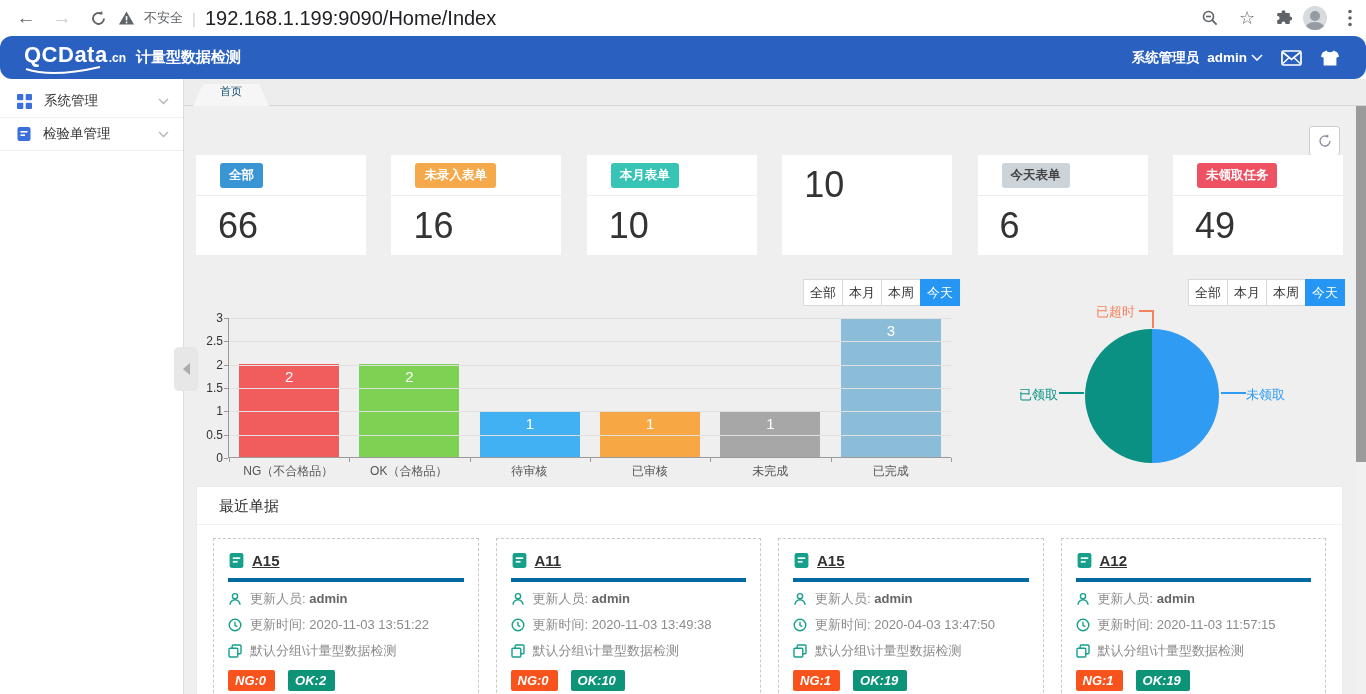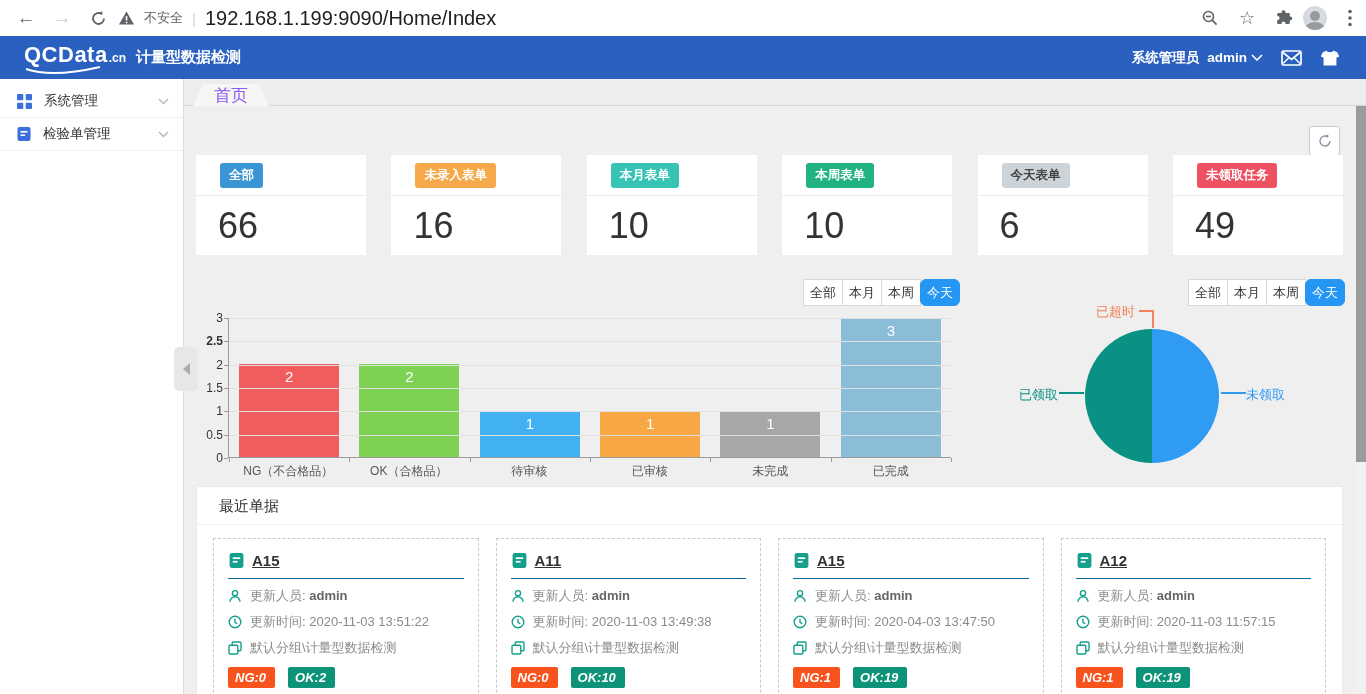--- a/index.html
+++ b/index.html
@@ -14,21 +14,21 @@
   #addr-group { position:absolute; left:118px; top:0; height:36px; display:flex; align-items:center; gap:9px; }
   #addr-security { font-size:13px; color:#5f6368; }
   #addr-divider { color:#d0d3d8; font-size:15px; }
   #addr-url { font-size:20px; color:#202124; }
   .avatar { position:absolute; left:1303px; top:6px; width:24px; height:24px; border-radius:50%;
     background:#d7dade; overflow:hidden; }
   .avatar .head { position:absolute; left:7px; top:5px; width:10px; height:10px; border-radius:50%; background:#969ba1; }
   .avatar .body { position:absolute; left:2px; top:16px; width:20px; height:14px; border-radius:50%; background:#969ba1; }
 
   
-  #app-header { position:absolute; left:0; top:36px; width:1366px; height:43px; background:#2a61c1; }
+  #app-header { position:absolute; left:0; top:36px; width:1366px; height:43px; background:#2a61c1;border-radius:12px; }
   #logo-wrap { position:absolute; left:24px; top:6px; display:flex; align-items:baseline; color:#fff; }
   #logo-main { font-size:22px; font-weight:bold; letter-spacing:.5px; }
   #logo-tld { font-size:12px; font-weight:bold; margin-left:1px; }
   #logo-swoosh { position:absolute; left:0; top:24px; }
   #logo-tagline { font-size:15px; font-weight:bold; margin-left:10px; }
   #header-right { position:absolute; right:26px; top:0; height:43px; display:flex; align-items:center; gap:18px; color:#fff; }
   #header-user { display:flex; align-items:center; gap:8px; font-size:13.5px; font-weight:bold; cursor:pointer;text-align:center; }
 
   
   #sidebar { position:absolute; left:0; top:79px; width:184px; height:615px; background:#fff;
@@ -41,21 +41,21 @@
     border-radius:5px; display:flex; align-items:center; justify-content:center; cursor:pointer; z-index:5; }
   #collapse-handle .tri { width:0; height:0; border-top:6px solid transparent; border-bottom:6px solid transparent;
     border-right:7px solid #ababab; }
 
   
   #tabstrip { position:absolute; left:184px; top:79px; width:1182px; height:27px; background:#ededed;
     border-bottom:1px solid #d6d6d6; }
   #tab-home { position:absolute; left:9px; top:5px; width:76px; height:22px; background:#f6f6f6;
     clip-path:polygon(10px 0, calc(100% - 10px) 0, 100% 100%, 0 100%);
     filter:drop-shadow(0 0 1px #b9b9b9);
-    display:flex; align-items:center; justify-content:center; font-size:17px; color:#8b5cf6; cursor:pointer; }
+    display:flex; align-items:flex-start; justify-content:center; font-size:11px; color:#0c4a6e; cursor:pointer; }
   #main-bg { position:absolute; left:184px; top:106px; width:1172px; height:588px; background:#efefef; }
   #scroll-track { position:absolute; left:1356px; top:106px; width:10px; height:588px; background:#f1f1f1; }
   #scroll-thumb { position:absolute; left:0; top:0; width:10px; height:356px; background:#9b9b9b; }
 
   #refresh-btn { position:absolute; left:1309px; top:126px; width:31px; height:30px; background:#fff;
     border:1px solid #ccc; border-radius:3px; display:flex; align-items:center; justify-content:center; cursor:pointer; }
 
   
   #stats-row { position:absolute; left:196px; top:155px; width:1147px; height:100px;
     display:flex; justify-content:space-between; }
@@ -64,21 +64,21 @@
   .stat-badge { font-size:12.5px; font-weight:bold; color:#fff; padding:4px 9px; border-radius:3px; }
   .stat-value { font-size:36px; color:#333; padding:9px 0 0 22px; }
 
   
   .filter-group { position:absolute; display:flex; }
   #bar-filter { left:803px; top:279px; }
   #pie-filter { left:1188px; top:279px; }
   .filter-btn { width:40px; height:27px; line-height:25px; text-align:center; font-size:13px; color:#333;
     background:#fff; border:1px solid #d9d9d9; margin-left:-1px; cursor:pointer; }
   .filter-btn:first-child { margin-left:0; }
-  .filter-btn.active { color:#fff; z-index:1; position:relative;border-radius:6px; }
+  .filter-btn.active { color:#fff; z-index:1; position:relative; }
 
   
   #bar-chart { position:absolute; left:196px; top:310px; width:768px; height:176px; }
   #bar-plot { position:absolute; left:32px; top:8px; width:723px; height:140px;
     border-left:1px solid #9a9a9a; border-bottom:1px solid #9a9a9a; }
   .gridline { position:absolute; left:0; right:0; height:1px; background:#e0e0e0; }
   .ytick-label { position:absolute; width:27px; text-align:right; font-size:12px; color:#333; }
   .ytick-mark { position:absolute; width:4px; height:1px; background:#9a9a9a; left:28px; }
   #bar-slots { position:absolute; inset:0; display:flex; align-items:flex-end; }
   .bar-slot { flex:1; height:100%; display:flex; justify-content:center; align-items:flex-end; }
@@ -100,21 +100,21 @@
   #pie-conn-received { left:1059px; top:392px; width:25px; height:2px; }
   #pie-conn-unreceived { left:1221px; top:392px; width:25px; height:2px; }
 
   
   #recent-panel { position:absolute; left:196px; top:486px; width:1147px; height:240px;
     background:#fff; border:1px solid #ebebeb; }
   #recent-title { height:38px; line-height:38px; padding-left:22px; font-size:15px; color:#333;
     border-bottom:1px solid #f0f0f0; }
   #recent-cards { display:flex; gap:17px; padding:13px 16px; }
   .doc-card { width:266px; height:180px; border:1px dashed #c9c9c9; padding:8px 14px; background:#fff; }
-  .doc-title-row { display:flex; align-items:center; gap:7px; padding:5px 0 9px; border-bottom:1px solid #0369a1; }
+  .doc-title-row { display:flex; align-items:center; gap:7px; padding:5px 0 9px; border-bottom:4px solid #0369a1; }
   .doc-title { font-size:15px; font-weight:bold; color:#333; text-decoration:underline; cursor:pointer; }
   .doc-row { display:flex; align-items:center; gap:8px; font-size:13px; color:#8b8b8b; margin-top:8px; }
   .doc-row .strong { color:#666; font-weight:bold; }
   .badge-row { margin-top:10px; display:flex; gap:13px; }
   .ng-ok-badge { font-style:italic; font-weight:bold; color:#fff; font-size:13px; padding:3px 9px 3px 7px; border-radius:2px; }
 
   #watermark { position:absolute; left:1294px; top:662px; font-size:14px; font-weight:bold;
     color:rgba(255,255,255,.75); }
 </style>
 </head>
@@ -259,23 +259,20 @@
         </div>
     <div class="stat-value">16</div>
       </div>
       <div class="stat-card">
         <div class="stat-head">
       <span class="stat-badge" style="background:#38c4b5;color:#fff">本月表单</span>
         </div>
     <div class="stat-value">10</div>
       </div>
       <div class="stat-card">
-        <div class="stat-head">
-      <span class="stat-badge" style="background:#21b283;color:#fff">本周表单</span>
-        </div>
     <div class="stat-value">10</div>
       </div>
       <div class="stat-card">
         <div class="stat-head">
       <span class="stat-badge" style="background:#ccd3d9;color:#454545">今天表单</span>
         </div>
     <div class="stat-value">6</div>
       </div>
       <div class="stat-card">
         <div class="stat-head">
@@ -357,21 +354,21 @@
   <span class="ytick-label" style="top: 141px; left: 0px;">0</span>
       <span class="ytick-mark" style="top: 148px;"></span>
       <span class="ytick-label" style="top: 117.667px; left: 0px;">0.5</span>
       <span class="ytick-mark" style="top: 124.667px;"></span>
       <span class="ytick-label" style="top: 94.3333px; left: 0px;">1</span>
       <span class="ytick-mark" style="top: 101.333px;"></span>
       <span class="ytick-label" style="top: 71px; left: 0px;">1.5</span>
       <span class="ytick-mark" style="top: 78px;"></span>
       <span class="ytick-label" style="top: 47.6667px; left: 0px;">2</span>
       <span class="ytick-mark" style="top: 54.6667px;"></span>
-      <span class="ytick-label" style="top: 24.3333px; left: 0px; font-weight: bold;">2.5</span>
+      <span class="ytick-label" style="top: 24.3333px; left: 0px;">2.5</span>
       <span class="ytick-mark" style="top: 31.3333px;"></span>
       <span class="ytick-label" style="top: 1px; left: 0px;">3</span>
       <span class="ytick-mark" style="top: 8px;"></span>
     </div>
 
   <div id="pie-circle" style="background: conic-gradient(rgb(47, 155, 243) 0%, rgb(47, 155, 243) 50%, rgb(10, 145, 132) 50%, rgb(10, 145, 132) 100%);"></div>
   <span class="pie-label" id="pie-label-overtime" style="color: rgb(244, 130, 92);">已超时</span>
   <span class="pie-conn" id="pie-conn-overtime-h" style="background: rgb(244, 130, 92);"></span>
   <span class="pie-conn" id="pie-conn-overtime-v" style="background: rgb(244, 130, 92);"></span>
   <span class="pie-label" id="pie-label-received" style="color: rgb(10, 145, 132);">已领取</span>

